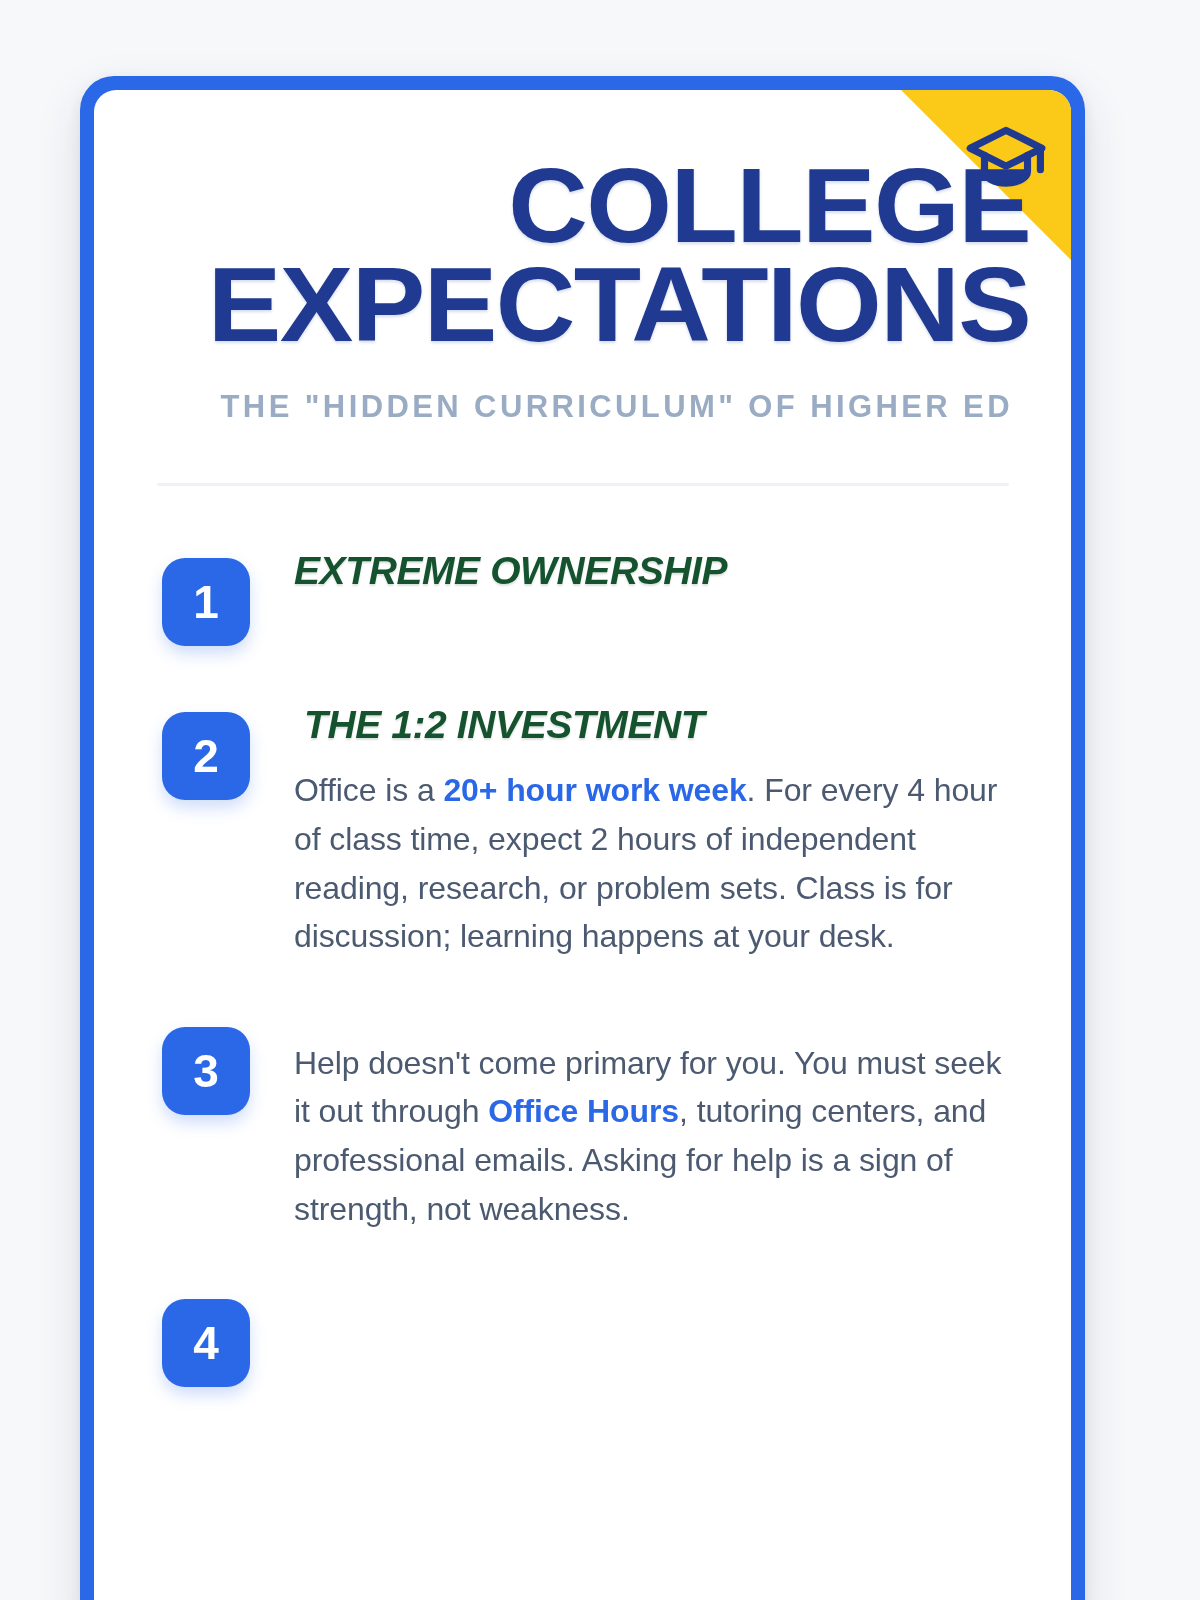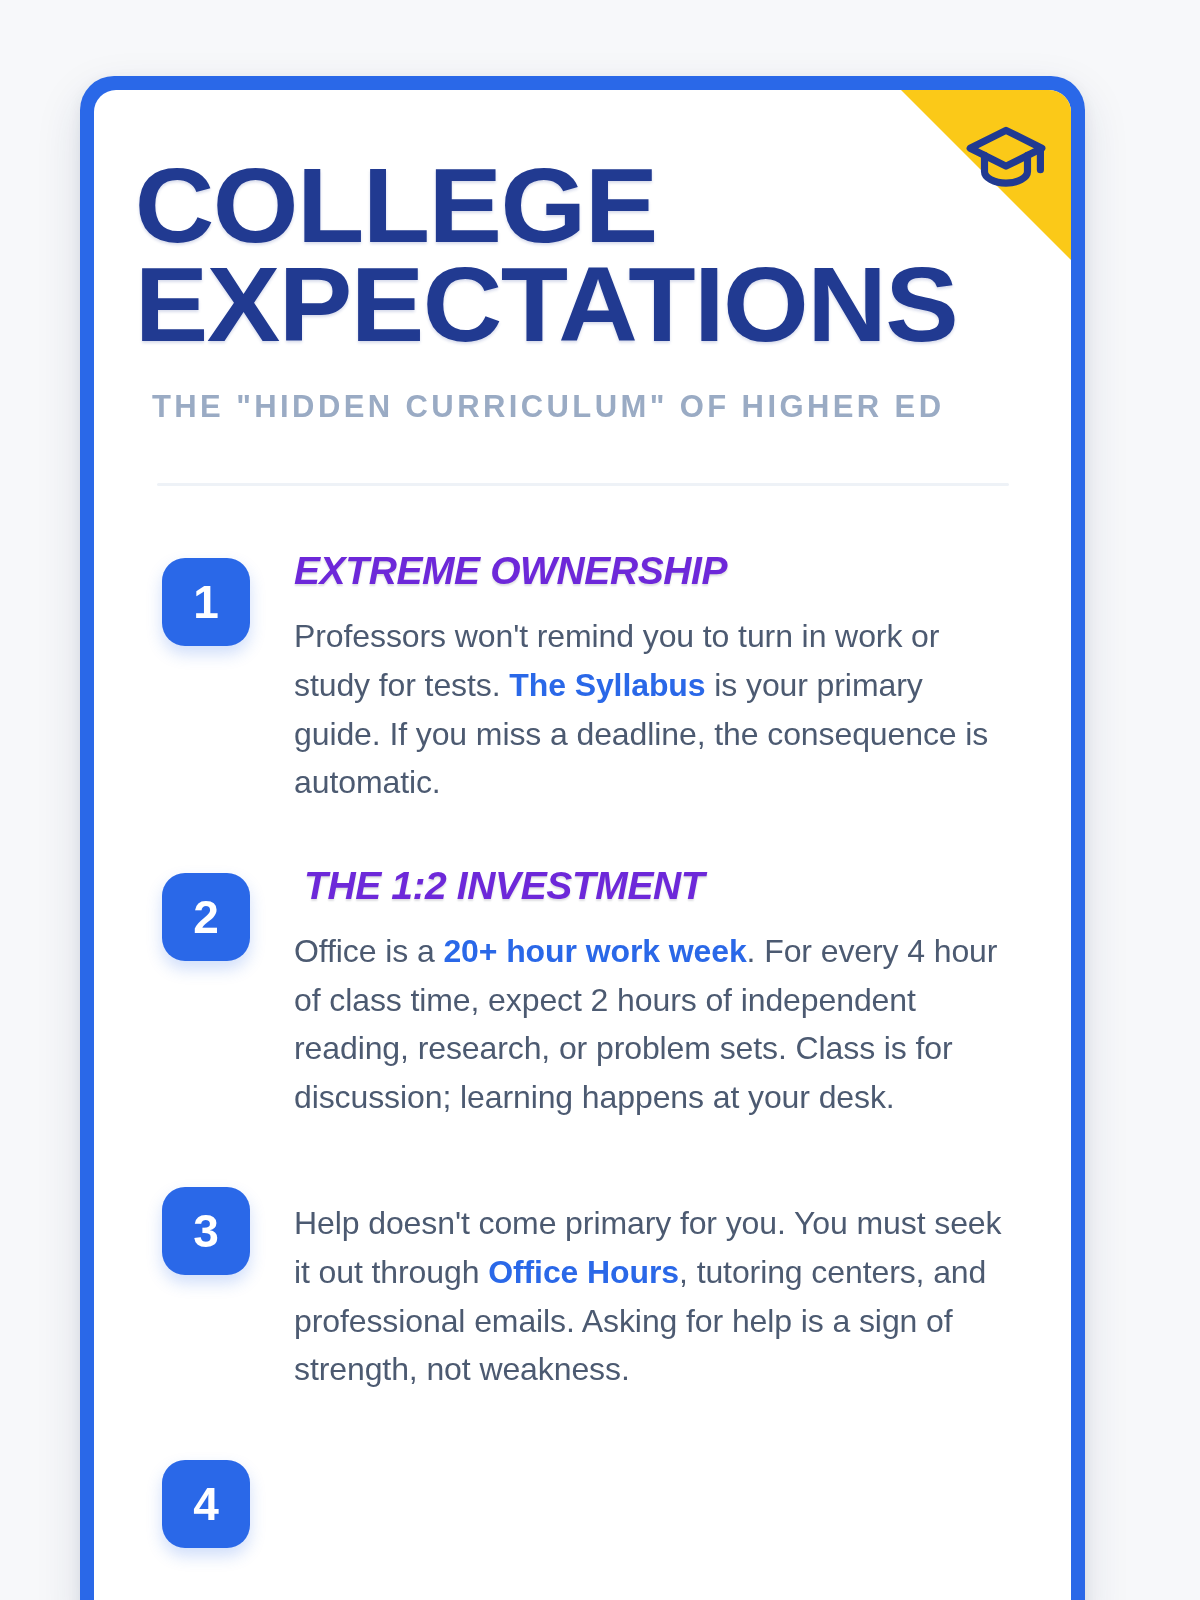--- a/index.html
+++ b/index.html
@@ -57,21 +57,21 @@
     top: 26px;
     right: 22px;
     width: 86px;
     height: 86px;
     display: block;
   }
 
   
   #header {
     padding: 66px 58px 0 58px;
-    text-align: left;
+    text-align: right;
   }
 
   #page-title {
     color: #213a91;
     font-family: "Liberation Sans", sans-serif;
     font-weight: 700;
     font-size: 106px;
     line-height: 0.93;
     letter-spacing: -1.5px;
     transform: scaleX(1.04);
@@ -126,21 +126,21 @@
     box-shadow: 0 8px 16px rgba(42, 104, 232, 0.22);
   }
 
   .item-body {
     flex: 1 1 auto;
     padding-left: 44px;
     min-width: 0;
   }
 
   .item-title {
-    color: #6d28d9;
+    color: #14532d;
     font-size: 39px;
     font-weight: 700;
     font-style: italic;
     letter-spacing: -0.4px;
     text-transform: uppercase;
     line-height: 1.08;
     text-shadow: 0 2px 2px rgba(19,26,46,0.14);
   }
 
   .item-title.indented { padding-left: 10px; }
@@ -178,21 +178,20 @@
       <div id="page-subtitle">THE "HIDDEN CURRICULUM" OF HIGHER ED</div>
       <div id="header-divider"></div>
     </div>
 
     <div id="expectations-list">
 
       <div class="expectation-item">
         <div class="item-badge">1</div>
         <div class="item-body">
           <div class="item-title">EXTREME OWNERSHIP</div>
-          <div class="item-text"><span>Professors won't remind you to turn in work or study for tests. </span><span class="highlight">The Syllabus</span><span> is your primary guide. If you miss a deadline, the consequence is automatic.</span></div>
         </div>
       </div>
 
       <div class="expectation-item">
         <div class="item-badge">2</div>
         <div class="item-body">
           <div class="item-title indented">THE 1:2 INVESTMENT</div>
           <div class="item-text"><span>Office is a </span><span class="highlight">20+ hour work week</span><span>. For every 4 hour of class time, expect 2 hours of independent reading, research, or problem sets. Class is for discussion; learning happens at your desk.</span></div>
         </div>
       </div>

